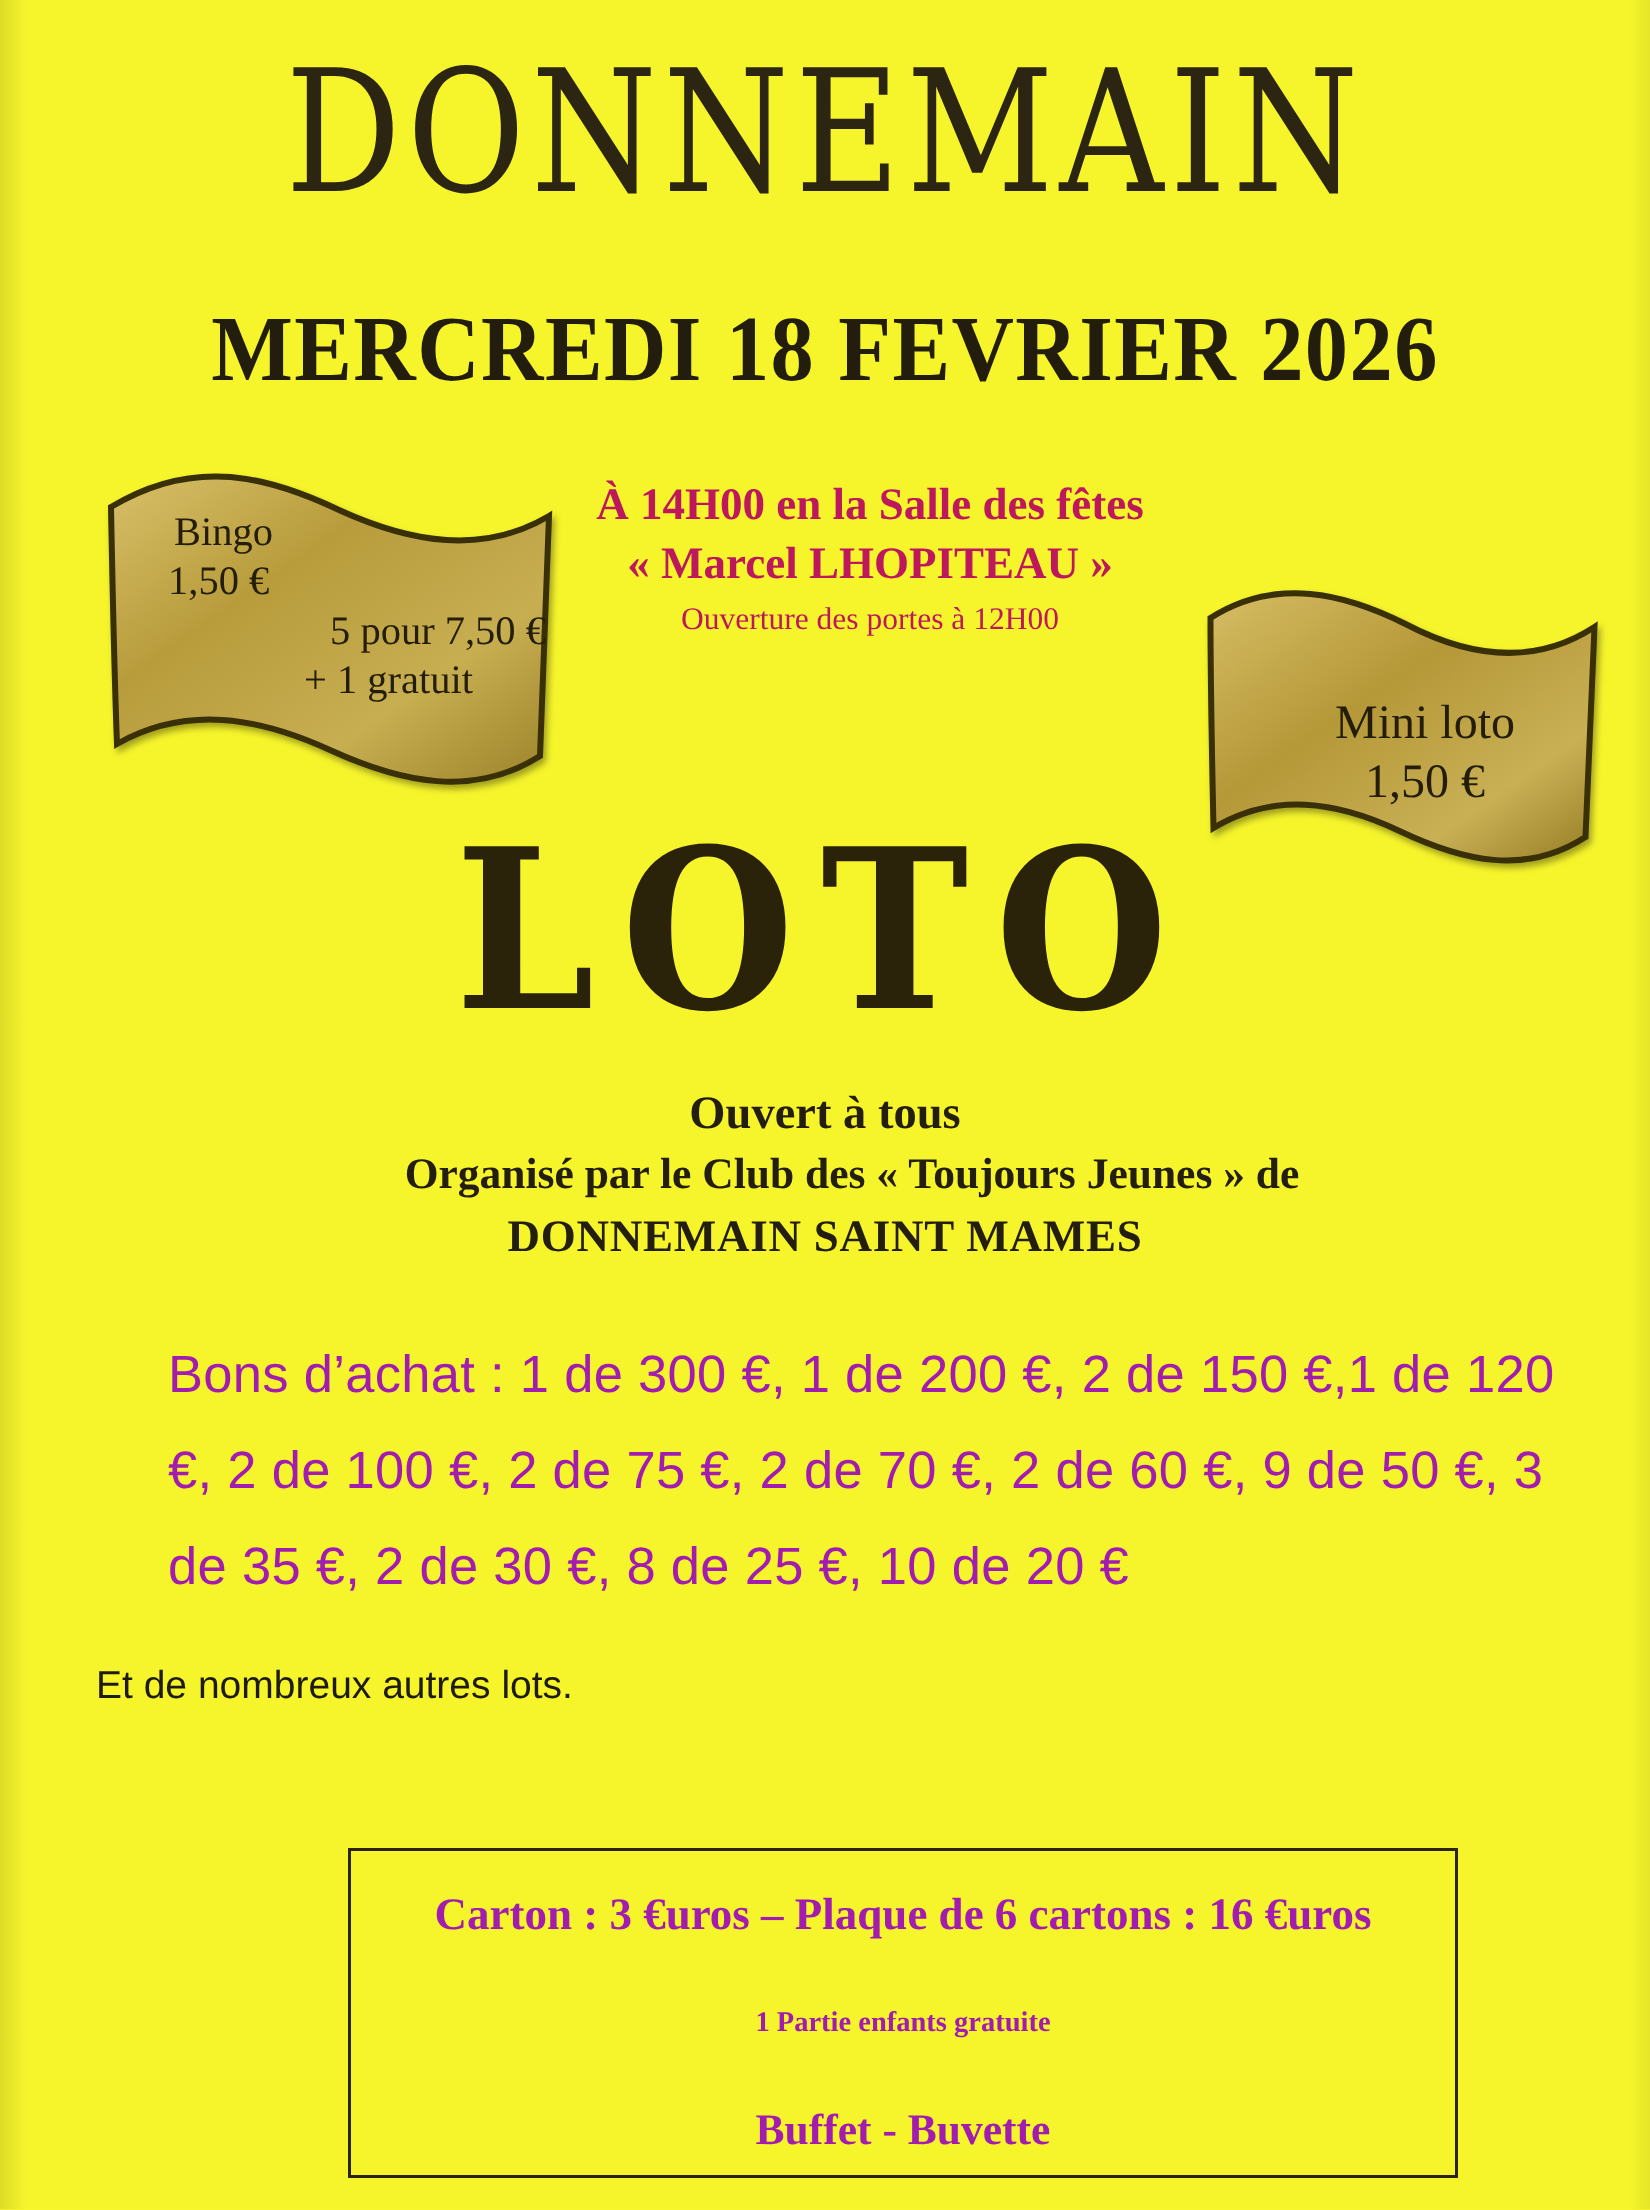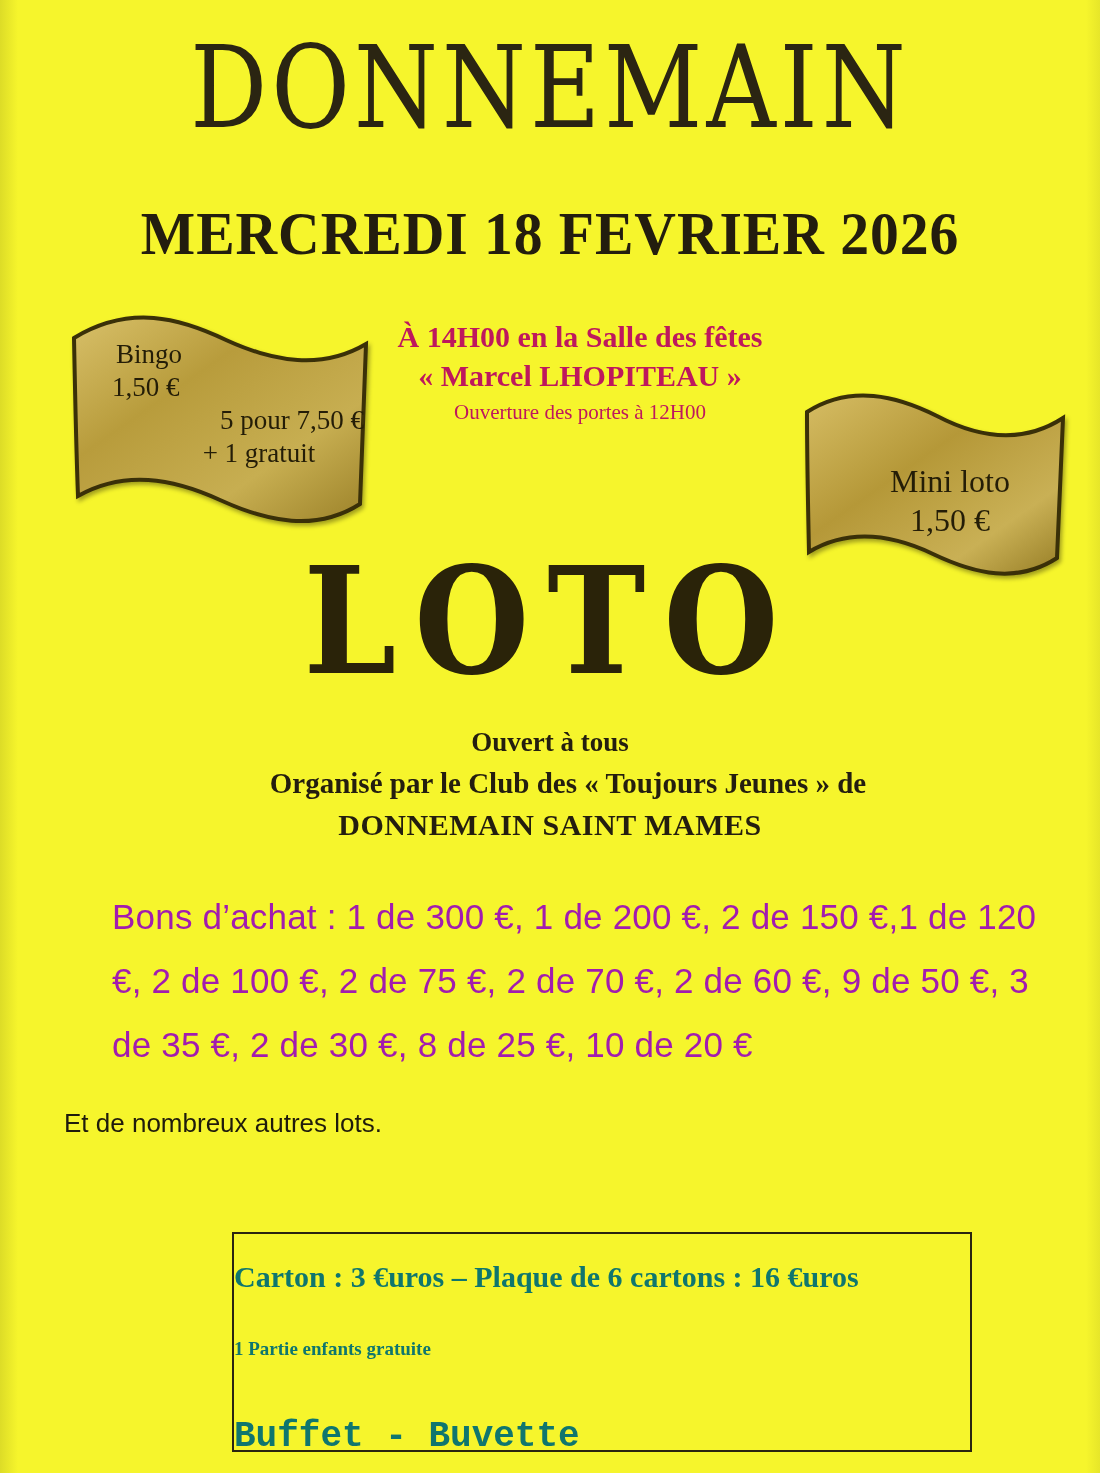--- a/index.html
+++ b/index.html
@@ -141,21 +141,21 @@
 
   .org-block {
     position: absolute;
     top: 722px;
     left: 0;
     width: 1100px;
     text-align: center;
     color: #241e0f;
     font-family: "Liberation Serif", serif;
   }
-  .org-1 { font-size: 27px; font-weight: bold; line-height: 40px; }
+  .org-1 { font-size: 31px; font-weight: bold; line-height: 40px; }
   .org-2 { font-size: 29px; font-weight: bold; line-height: 42px; padding-left: 36px; }
   .org-3 { font-size: 30px; font-weight: bold; line-height: 42px; letter-spacing: 0.5px; }
 
   .prizes {
     position: absolute;
     top: 885px;
     left: 112px;
     width: 940px;
     font-family: "Liberation Sans", sans-serif;
     font-size: 35px;
@@ -177,28 +177,28 @@
     position: absolute;
     left: 232px;
     top: 1232px;
     width: 740px;
     height: 220px;
     border: 2px solid #2a2410;
     box-sizing: border-box;
   }
   .price-line {
     width: 100%;
-    text-align: left;
-    font-family: "Liberation Serif", serif;
-    font-weight: bold;
-    color: #0f766e;
+    text-align: center;
+    font-family: "Liberation Serif", serif;
+    font-weight: bold;
+    color: #a21caf;
   }
   .price-line-1 { margin-top: 26px; font-size: 30px; }
   .price-line-2 { margin-top: 44px; font-size: 19px; }
-  .price-line-3 { margin-top: 56px; font-size: 36px; font-family: Liberation Mono, monospace; }
+  .price-line-3 { margin-top: 44px; font-size: 29px; }
 </style>
 </head>
 <body>
 
 <div class="poster">
 
   <div class="paper-edge-left"></div>
   <div class="paper-edge-right"></div>
 
   <div class="title-town">DONNEMAIN</div>

